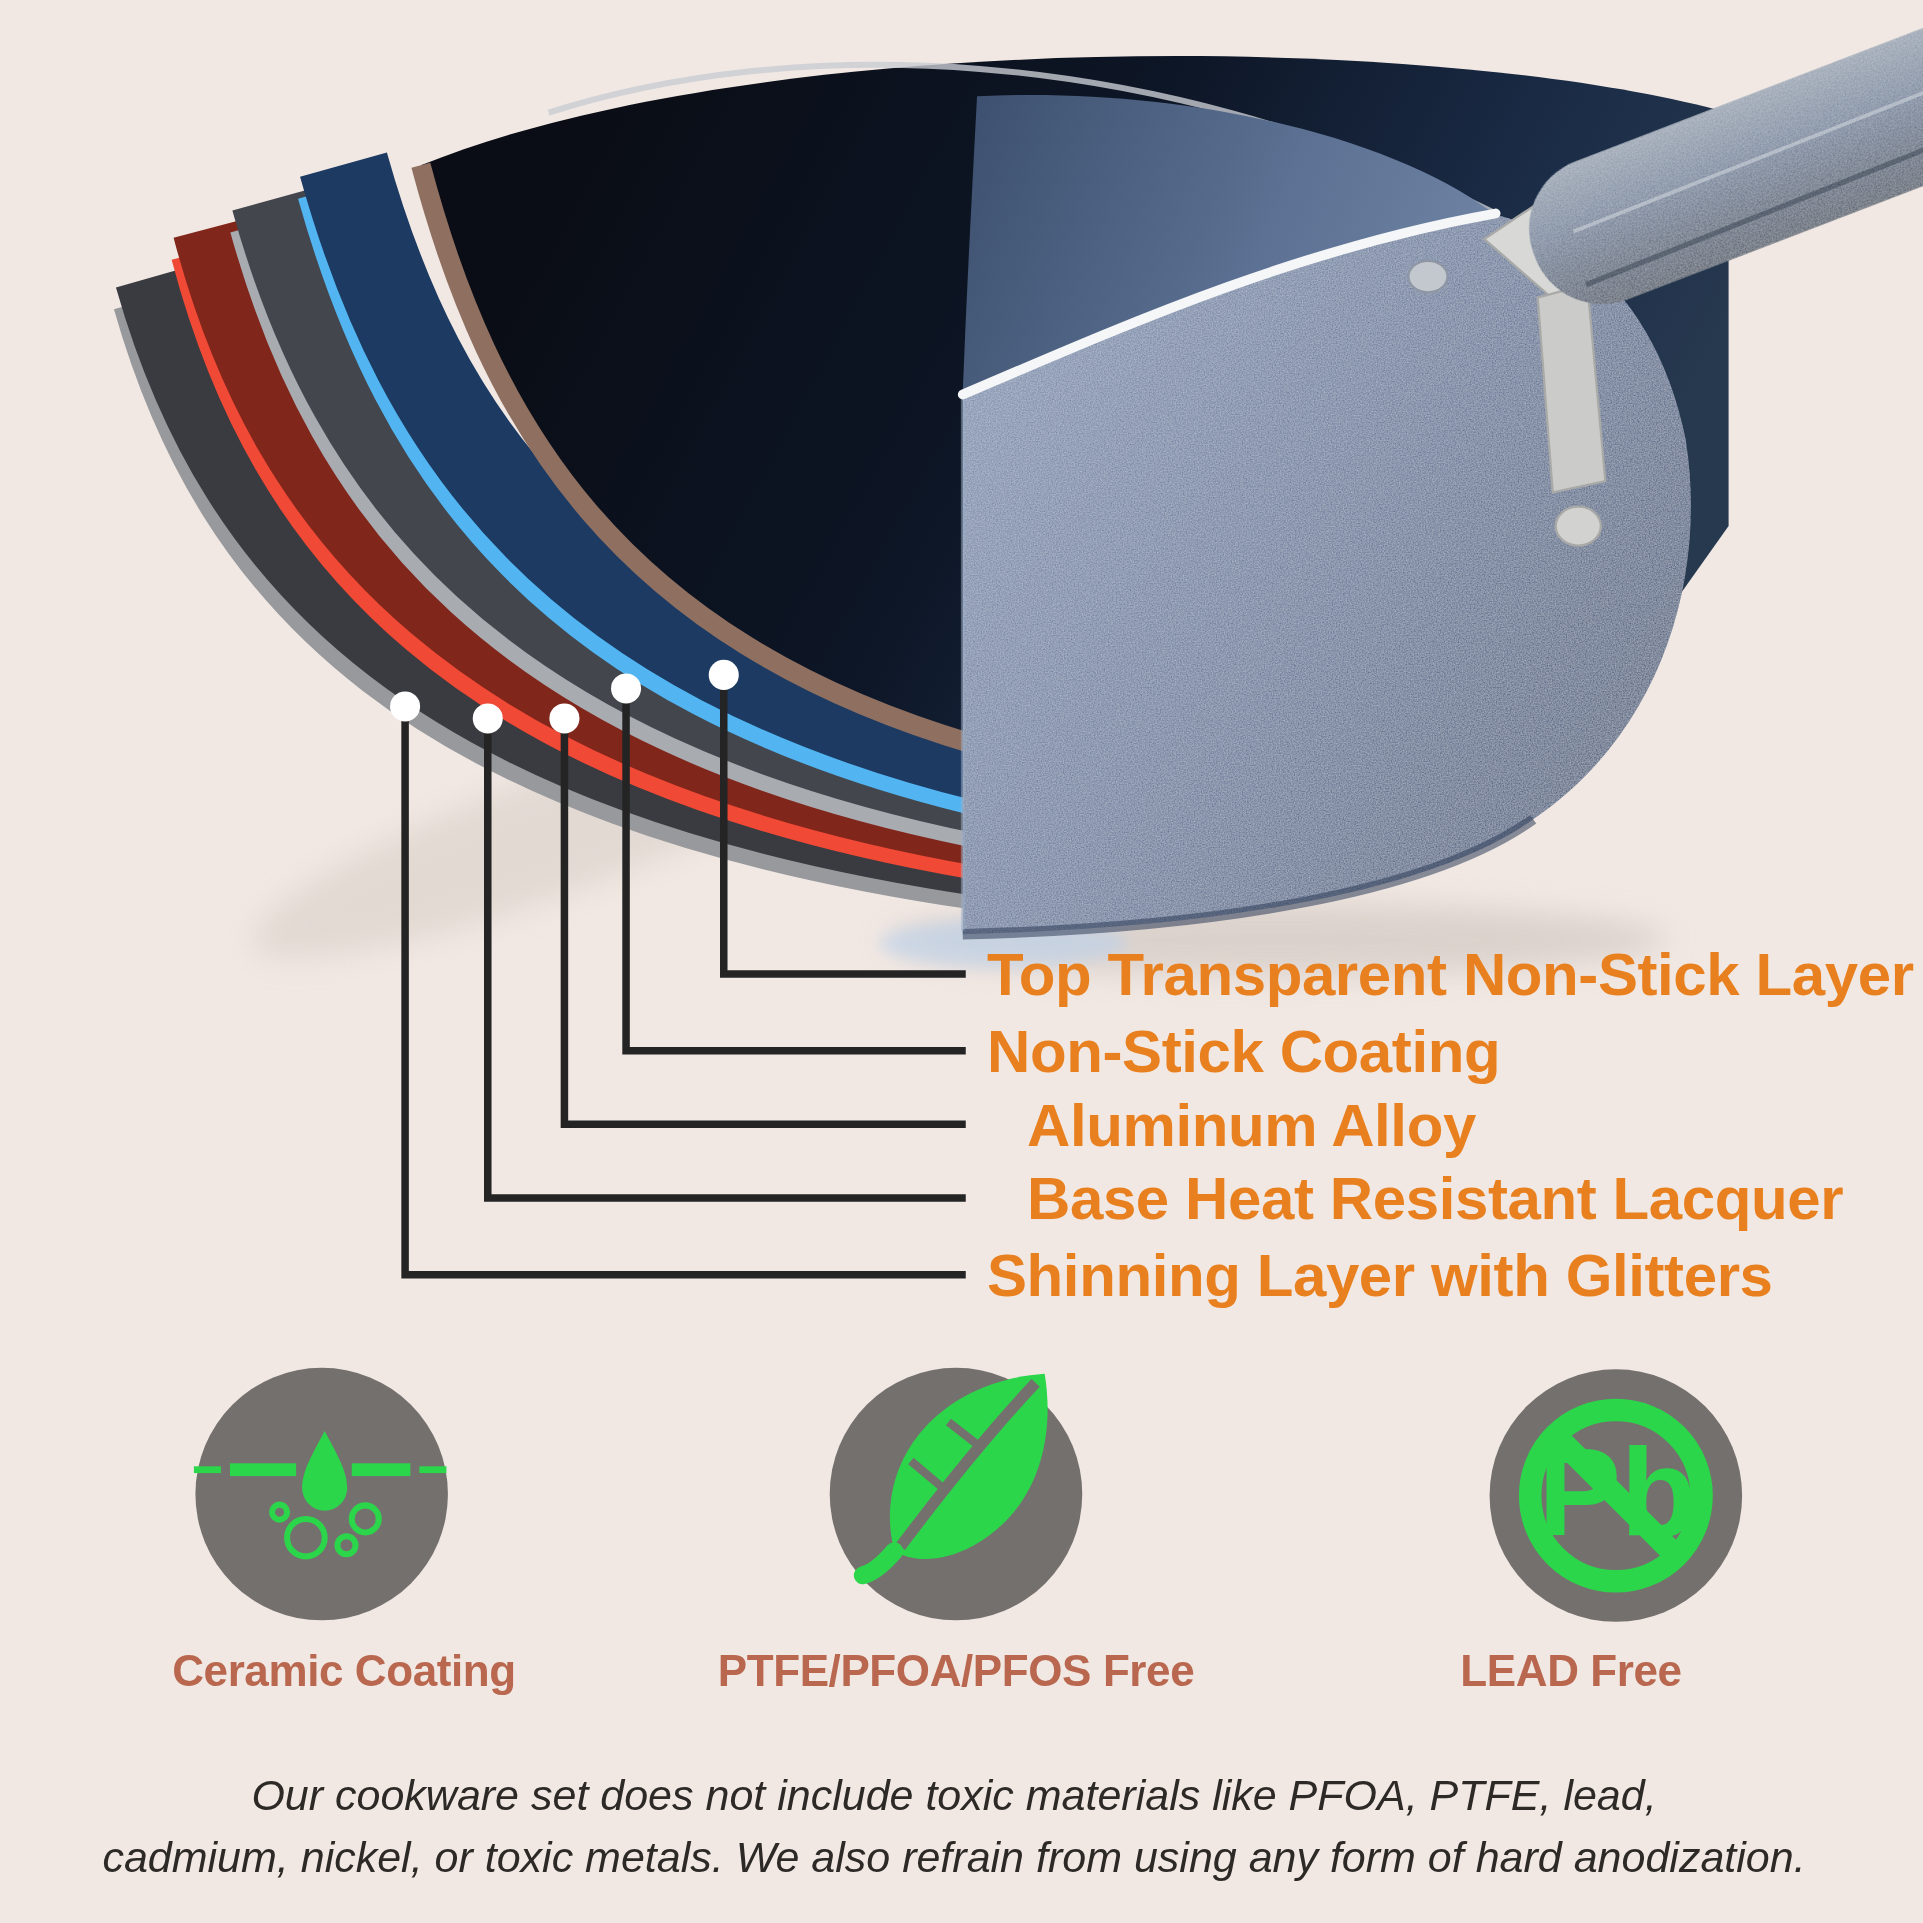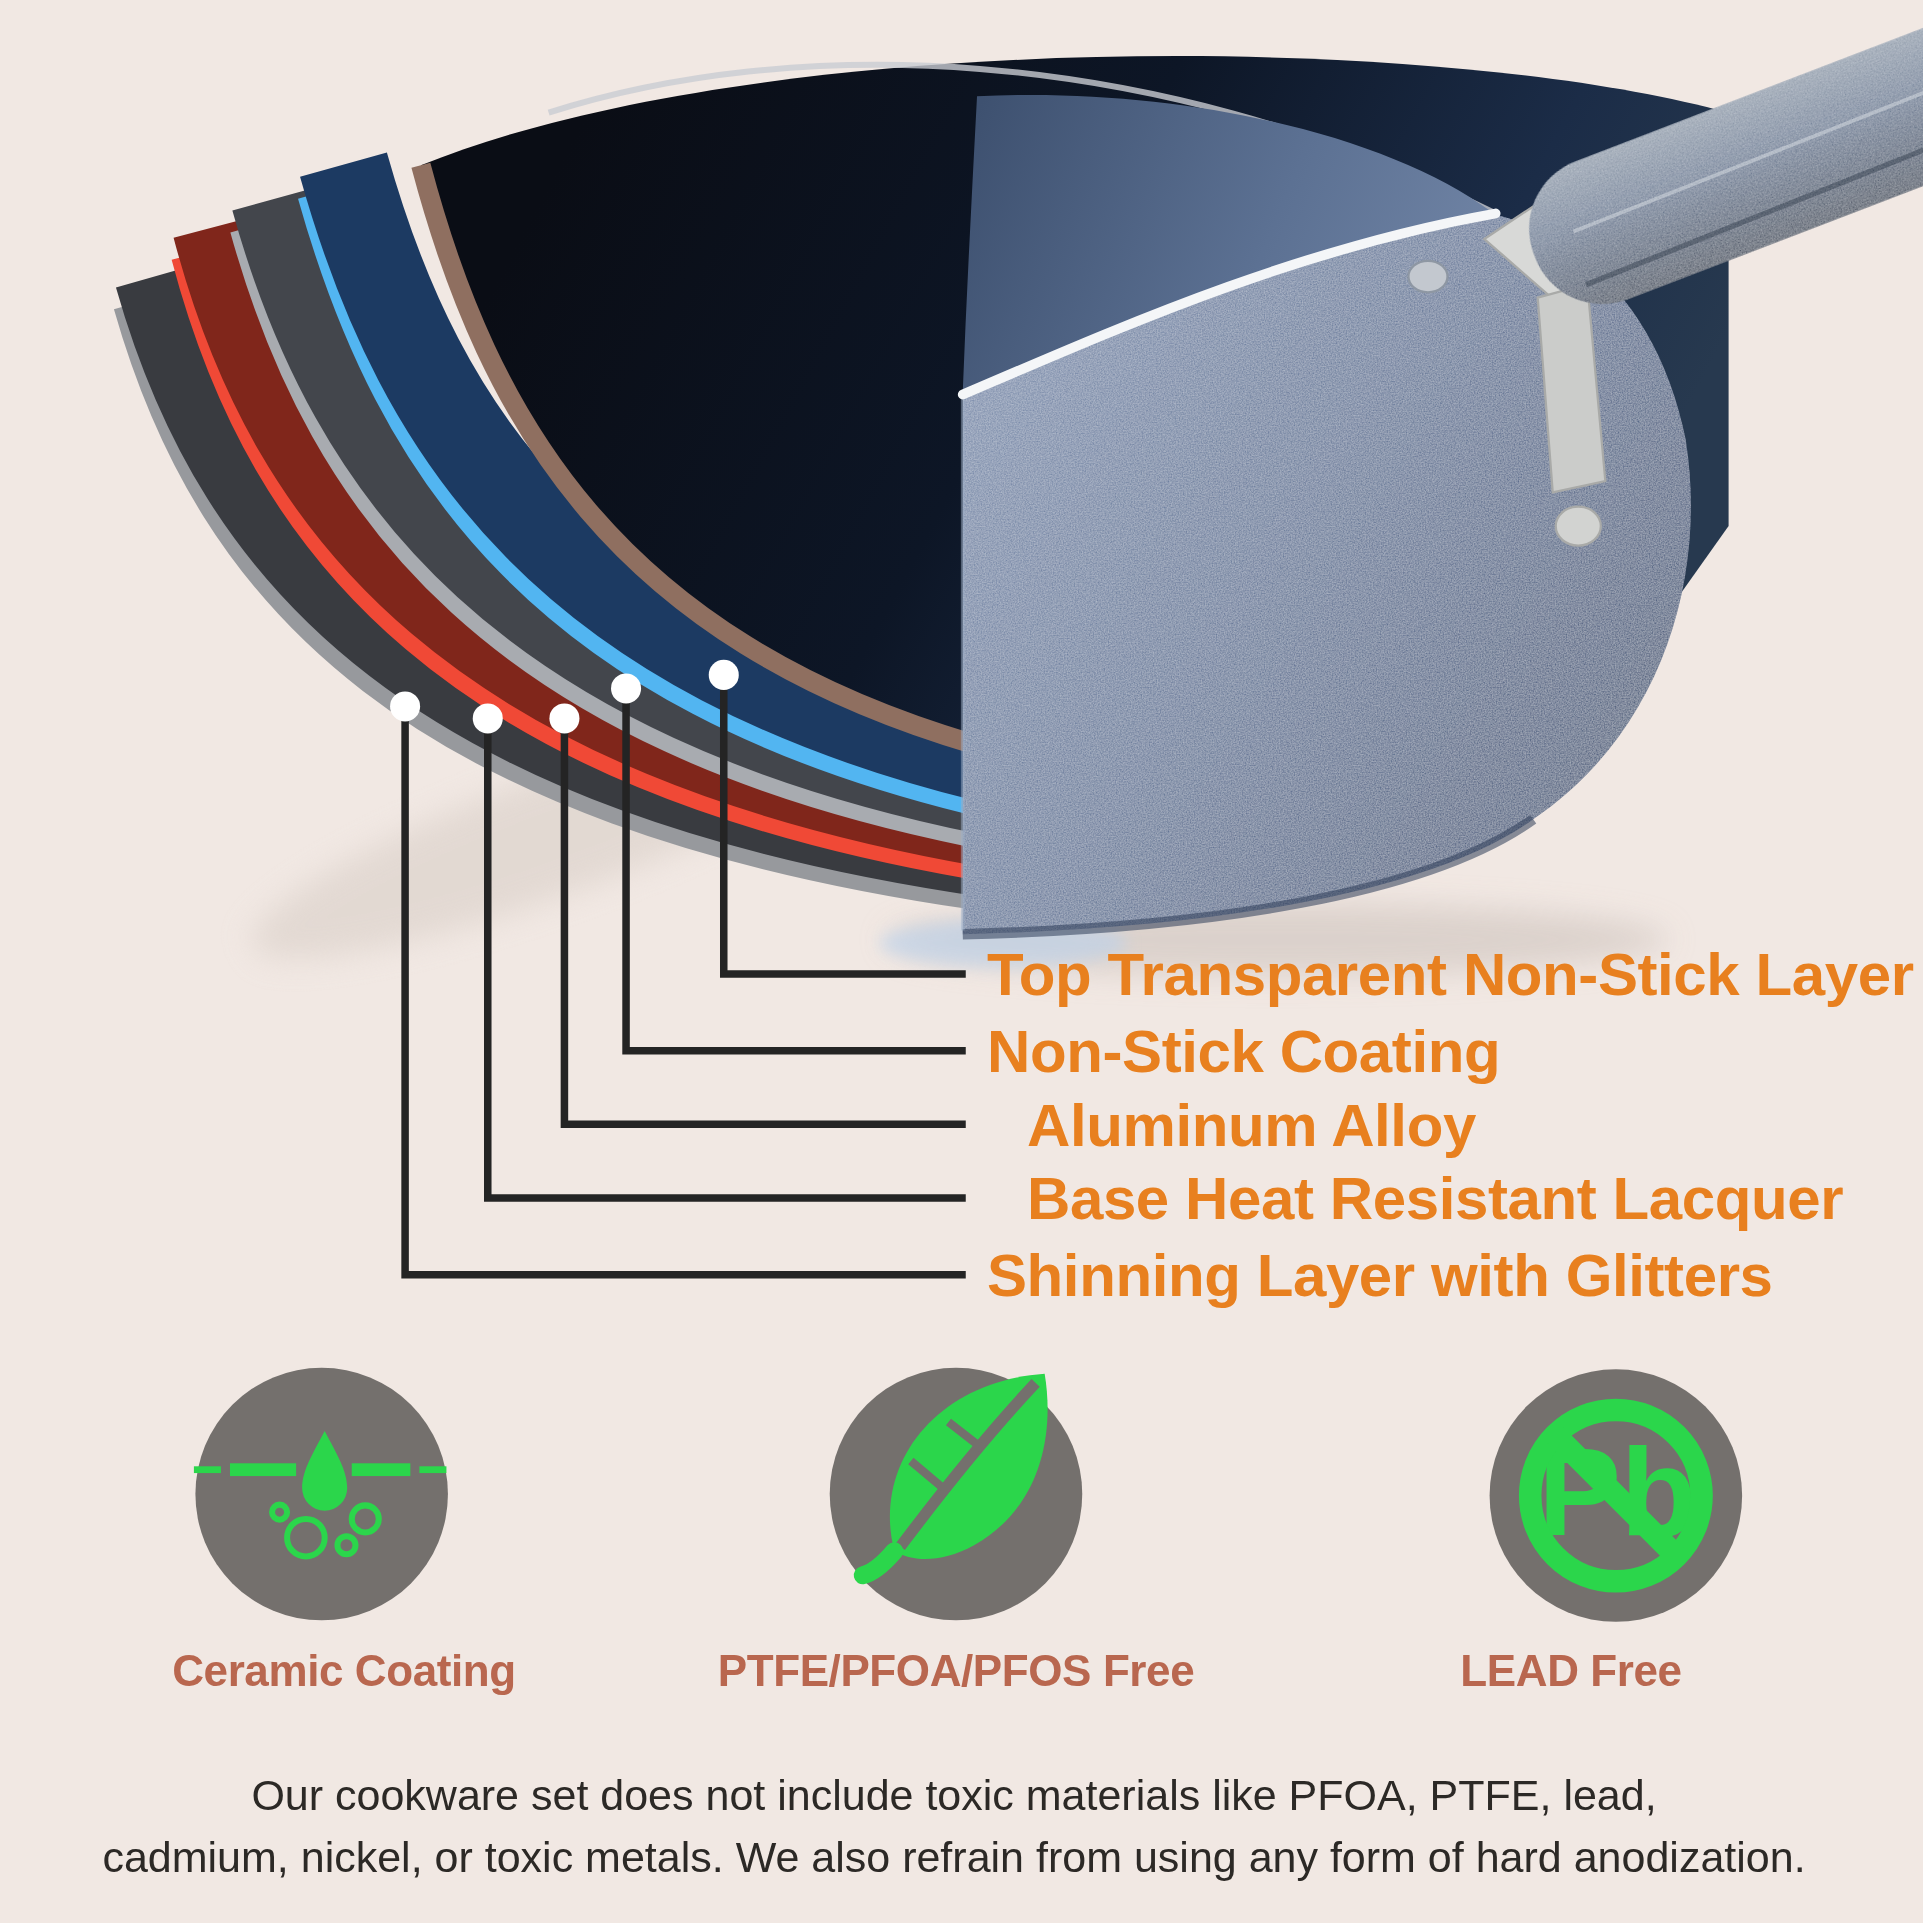--- a/index.html
+++ b/index.html
@@ -6,21 +6,21 @@
   .canvas{position:relative;width:1924px;height:1924px;background:#F1E8E3;overflow:hidden;
           font-family:"Liberation Sans", sans-serif;}
   .art{position:absolute;left:0;top:0;width:1924px;height:1924px;}
   .layer-label{position:absolute;left:987px;height:59px;line-height:59px;white-space:nowrap;
                font-weight:700;font-size:60px;letter-spacing:-0.4px;color:#E8801F;}
   .ll-0{top:945px;} .ll-1{top:1022px;} .ll-2{top:1096px;margin-left:40px;} .ll-3{top:1169px;margin-left:40px;} .ll-4{top:1246px;}
   .feature-label{position:absolute;top:1646px;height:50px;line-height:50px;white-space:nowrap;
                  transform:translateX(-50%);font-weight:700;font-size:44px;letter-spacing:-0.4px;color:#B9674F;}
   .fl-0{left:308px;margin-left:36px;} .fl-1{left:956px;} .fl-2{left:1571px;}
   .footer-line{position:absolute;left:0;width:1908px;text-align:center;white-space:nowrap;
-               font-size:43px;color:#2C2926;height:56px;line-height:56px;}
+               font-style:italic;font-size:43px;color:#2C2926;height:56px;line-height:56px;}
   .foot-1{top:1767px;} .foot-2{top:1829px;}
 </style>
 </head>
 <body>
 
 <div class="canvas">
 
   <svg class="art" viewBox="0 0 2560 2560" aria-hidden="true">
     <defs>
       <linearGradient id="gInt" gradientUnits="userSpaceOnUse" x1="700" y1="300" x2="2000" y2="1000">

